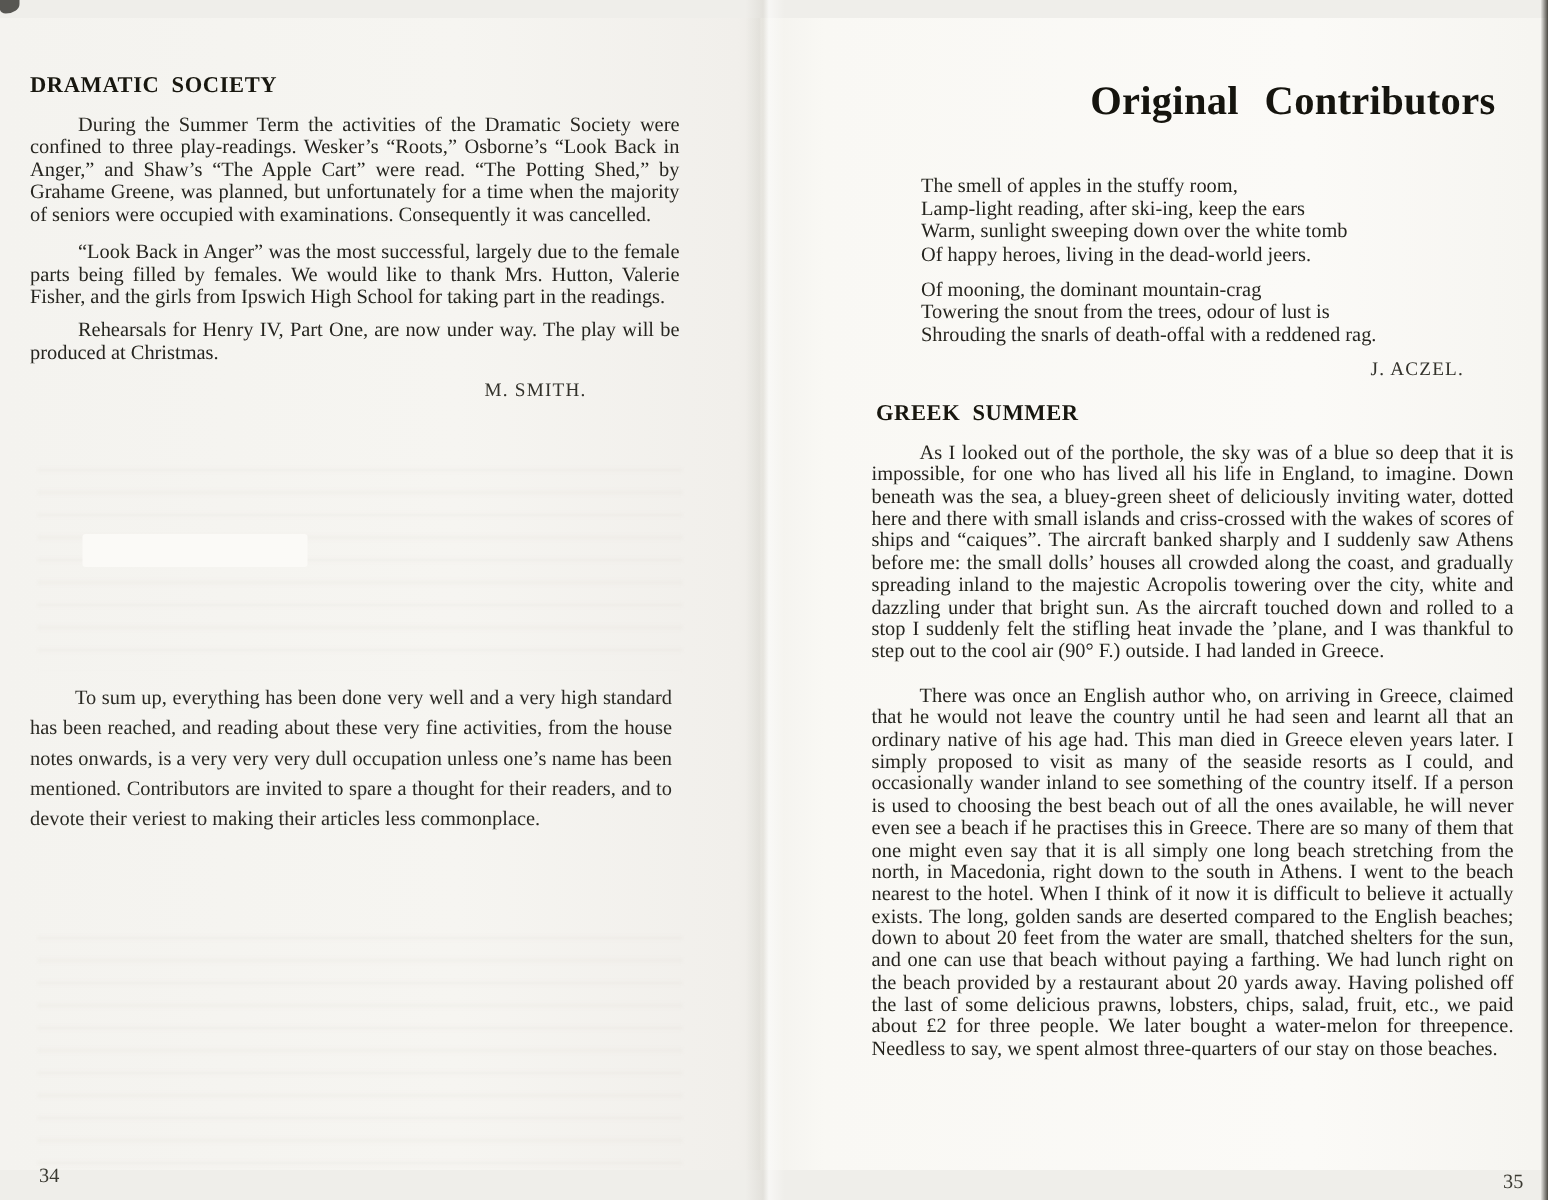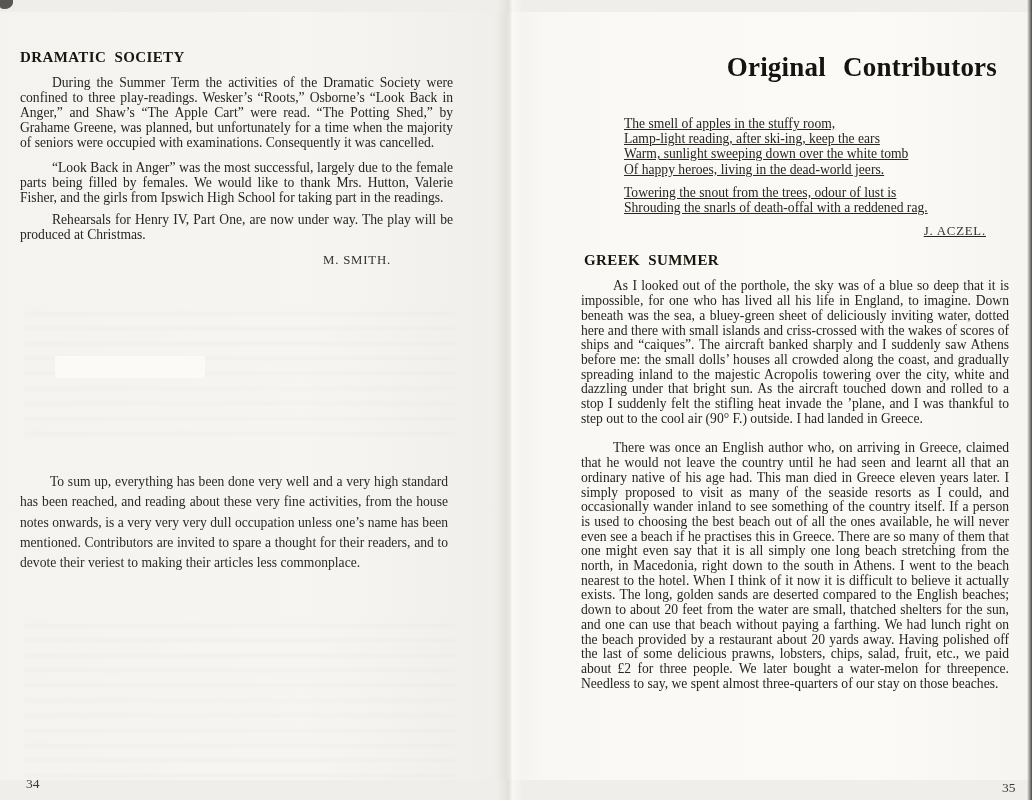--- a/index.html
+++ b/index.html
@@ -46,29 +46,29 @@
   }
   .body-para{
     font-size:13.6px;line-height:15px;text-align:justify;text-indent:32px;
     margin:0;color:#26251f;
   }
   .lp-content .body-para{margin-top:9px;}
   .signature{
     margin-top:11px;font-size:12.8px;letter-spacing:.8px;text-align:right;padding-right:62px;color:#33322b;
   }
   .proof-section{position:absolute;left:20px;top:443px;width:428px;}
-  .proof-section .body-para{margin-top:17px;line-height:20.3px;text-indent:30px;color:#2b2a24;}
+  .proof-section .body-para{line-height:20.3px;text-indent:30px;color:#2b2a24;}
 
   
   .rp-content{padding:40px 0 0 74px;width:428px;box-sizing:content-box;}
   .main-title{
     font-size:27px;font-weight:700;word-spacing:.38em;letter-spacing:.2px;
     color:#15140e;text-align:right;padding-right:12px;
   }
-  .poem{margin-top:33px;margin-left:43px;width:392px;font-size:13.6px;line-height:15.2px;text-decoration:underline;}
+  .poem{margin-top:33px;margin-left:33px;width:392px;font-size:13.6px;line-height:15.2px;}
   .stanza{margin:0 0 8px 0;}
   .poem-line{white-space:nowrap;}
   .poem-author{
     margin-top:9px;text-align:right;padding-right:30px;font-size:12.8px;letter-spacing:.8px;color:#33322b;
   }
   .greek-heading{margin-top:13px;margin-left:3px;}
   .rp-content .body-para{line-height:14.7px;}
   .rp-para-1{margin-top:10px !important;}
   .rp-para-2{margin-top:15px !important;}
 
@@ -104,20 +104,21 @@
     <div class="main-title">Original Contributors</div>
 
     <div class="poem">
       <div class="stanza">
         <div class="poem-line">The smell of apples in the stuffy room,</div>
         <div class="poem-line">Lamp-light reading, after ski-ing, keep the ears</div>
         <div class="poem-line">Warm, sunlight sweeping down over the white tomb</div>
         <div class="poem-line">Of happy heroes, living in the dead-world jeers.</div>
       </div>
       <div class="stanza">
+        <div class="poem-line">Of mooning, the dominant mountain-crag</div>
         <div class="poem-line">Towering the snout from the trees, odour of lust is</div>
         <div class="poem-line">Shrouding the snarls of death-offal with a reddened rag.</div>
       </div>
       <div class="poem-author">J. ACZEL.</div>
     </div>
 
     <div class="sec-heading greek-heading">GREEK SUMMER</div>
     <p class="body-para rp-para-1">As I looked out of the porthole, the sky was of a blue so deep that it is impossible, for one who has lived all his life in England, to imagine. Down beneath was the sea, a bluey-green sheet of deliciously inviting water, dotted here and there with small islands and criss-crossed with the wakes of scores of ships and “caiques”. The aircraft banked sharply and I suddenly saw Athens before me: the small dolls’ houses all crowded along the coast, and gradually spreading inland to the majestic Acropolis towering over the city, white and dazzling under that bright sun. As the aircraft touched down and rolled to a stop I suddenly felt the stifling heat invade the ’plane, and I was thankful to step out to the cool air (90° F.) outside. I had landed in Greece.</p>
     <p class="body-para rp-para-2">There was once an English author who, on arriving in Greece, claimed that he would not leave the country until he had seen and learnt all that an ordinary native of his age had. This man died in Greece eleven years later.  I simply proposed to visit as many of the seaside resorts as I could, and occasionally wander inland to see something of the country itself. If a person is used to choosing the best beach out of all the ones available, he will never even see a beach if he practises this in Greece. There are so many of them that one might even say that it is all simply one long beach stretching from the north, in Macedonia, right down to the south in Athens. I went to the beach nearest to the hotel. When I think of it now it is difficult to believe it actually exists. The long, golden sands are deserted compared to the English beaches; down to about 20 feet from the water are small, thatched shelters for the sun, and one can use that beach without paying a farthing. We had lunch right on the beach provided by a restaurant about 20 yards away. Having polished off the last of some delicious prawns, lobsters, chips, salad, fruit, etc., we paid about £2 for three people. We later bought a water-melon for threepence. Needless to say, we spent almost three-quarters of our stay on those beaches.</p>
   </div>

